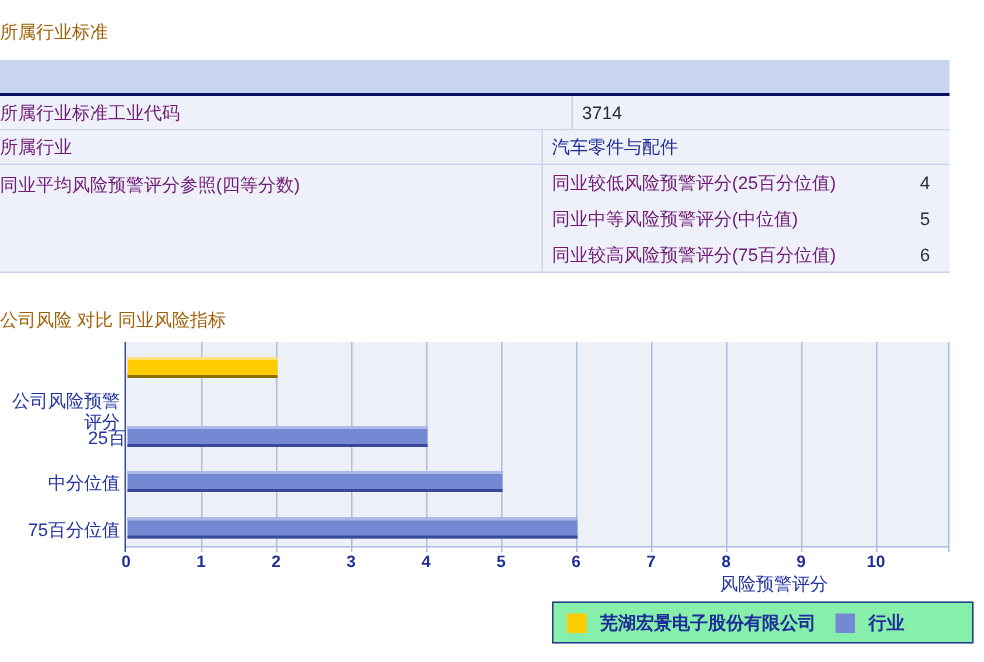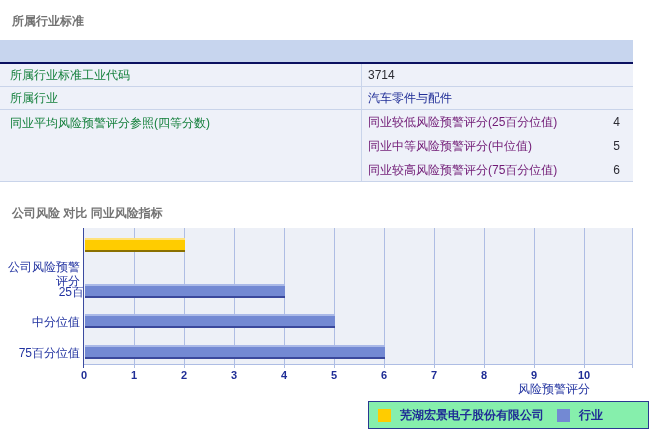--- a/index.html
+++ b/index.html
@@ -1,47 +1,47 @@
 <!DOCTYPE html>
 <html><head>
 <meta charset="utf-8">
 <style>
   * { margin:0; padding:0; box-sizing:border-box; }
   html,body { width:656px; height:441px; background:#ffffff; overflow:hidden; }
   body { position:relative; font-family:"Liberation Sans","DejaVu Sans",sans-serif; font-size:12px; color:#1f2d96; }
 
-  .section-title { position:absolute; left:12px; font-weight:bold; font-size:12px; color:#737373; }
+  .section-title { position:absolute; left:0; font-weight:normal; font-size:12px; color:#a16207; }
   #title-industry { top:13px; }
   #title-compare  { top:205px; }
 
   
   .tbl { position:absolute; left:0; top:40px; width:633px; }
   .tbl-header { height:24px; background:#c7d5ee; border-bottom:2px solid #0a1060; }
   .row { display:flex; background:#eef1f9; border-bottom:1px solid #c9d4ea; }
   .row-simple { height:23px; line-height:22px; }
   .row-tall { height:72px; border-bottom:1px solid #c9d4ea; }
-  .cell-label { width:361px; padding-left:10px; color:#15803d; }
+  .cell-label { width:361px; color:#701a75; }
   .cell-value { flex:1; border-left:1px solid #c9d4ea; padding-left:6px; }
-  .num-val { color:#2b2b33; }
+  .num-val { color:#2b2b33;margin-left:20px; }
   .row-tall .cell-label { padding-top:5px; }
   .subrows { flex:1; border-left:1px solid #c9d4ea; display:flex; flex-direction:column; }
   .subrow { height:24px; line-height:24px; display:flex; padding-left:6px; }
   .subrow .sr-label { flex:1; color:#701a75; }
   .subrow .sr-num { width:26px; text-align:right; margin-right:13px; color:#2b2b33; }
 
   
   .plot { position:absolute; left:84px; top:228px; width:549px; height:137px; background:#edf0f7; border-bottom:1px solid #aebde4; }
   .gridline { position:absolute; top:0; width:1px; height:140px; background:#aebde4; }
   .y-axis-line { position:absolute; left:83px; top:228px; width:1px; height:140px; background:#3a4aa0; }
   .bar { position:absolute; left:1px; }
   .bar-company { background:#ffcc00; border-top:2px solid #ffe27a; border-bottom:2px solid #8a7000; height:14px; }
   .bar-industry { background:#7389d3; border-top:2px solid #aab9e8; border-bottom:2px solid #3a489c; height:14px; }
   .cat-label { position:absolute; width:80px; text-align:right; color:#2233a0; font-size:12px; line-height:14px; }
   .tick-label { position:absolute; width:22px; text-align:center; top:369px; font-size:11px; font-weight:600; color:#1f2d96; }
-  .x-axis-title { position:absolute; left:480px; top:381px; width:110px; text-align:right; font-size:12px; color:#2233a0; }
+  .x-axis-title { position:absolute; left:480px; top:381px; width:110px; text-align:left; font-size:12px; color:#2233a0; }
 
   
   .legend { position:absolute; left:368px; top:401px; width:281px; height:28px; border:1px solid #2a3890; background:#86efac; display:flex; align-items:center; padding-left:9px; }
   .swatch { width:13px; height:13px; flex:0 0 13px; }
   .swatch-company { background:#ffcc00; margin-right:9px; }
   .swatch-industry { background:#7389d3; margin-left:13px; margin-right:9px; }
   .legend-text { font-weight:600; color:#1f2d96; white-space:nowrap; }
 </style>
 </head>
 <body>

